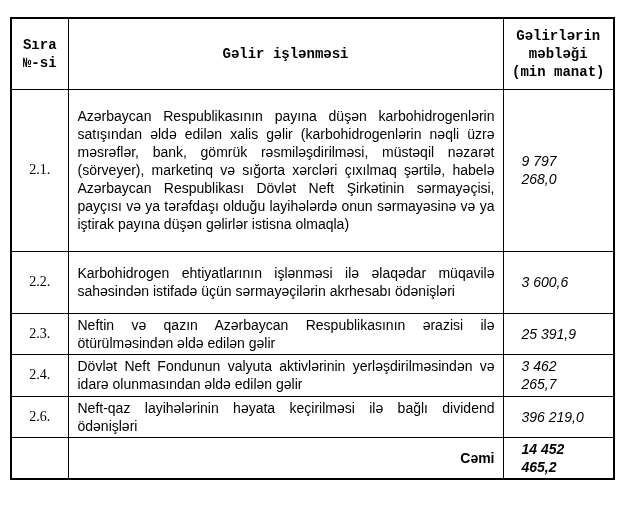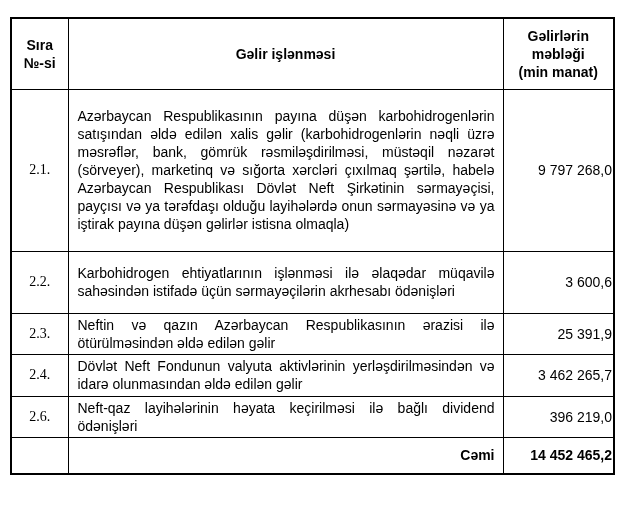--- a/index.html
+++ b/index.html
@@ -40,24 +40,25 @@
   td.no-cell {
     text-align: center;
     padding: 2px 2px;
     font-family: Liberation Serif, serif;
   }
   td.source-cell {
     text-align: justify;
     padding: 2px 8px 2px 9px;
   }
   td.amount-cell {
-    text-align: right;
-    padding: 2px 1px;
+    text-align: left;
+    padding: 2px 18px;
+    font-style: italic;
   }
-  tr.header-row   { height: 71px; }
+  tr.header-row   { height: 71px; font-family: Liberation Mono, monospace; }
   tr.row-1        { height: 162px; }
   tr.row-2        { height: 62px; }
   tr.row-3        { height: 38px; }
   tr.row-4        { height: 42px; }
   tr.row-5        { height: 38px; }
   tr.row-6        { height: 38px; }
   tr.total-row    { height: 37px; }
   tr.total-row td {
     font-weight: bold;
   }

